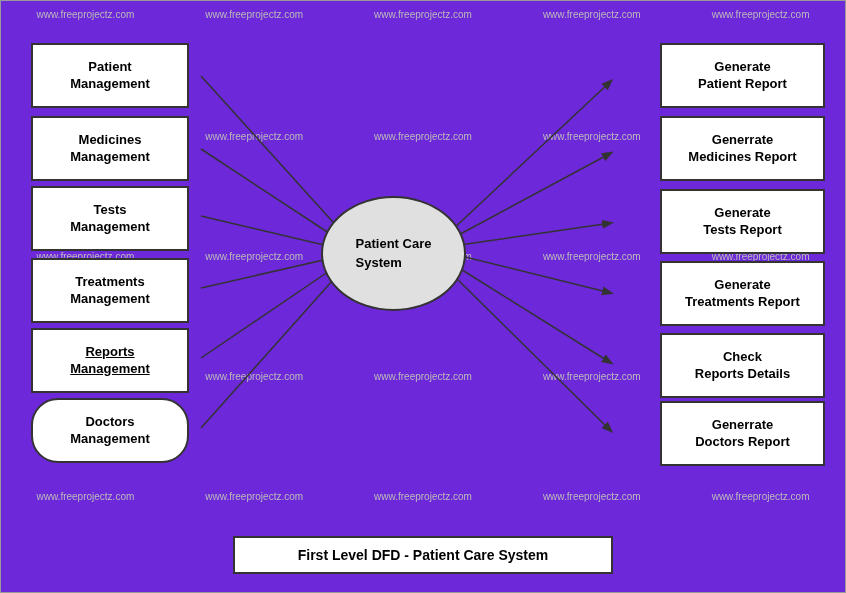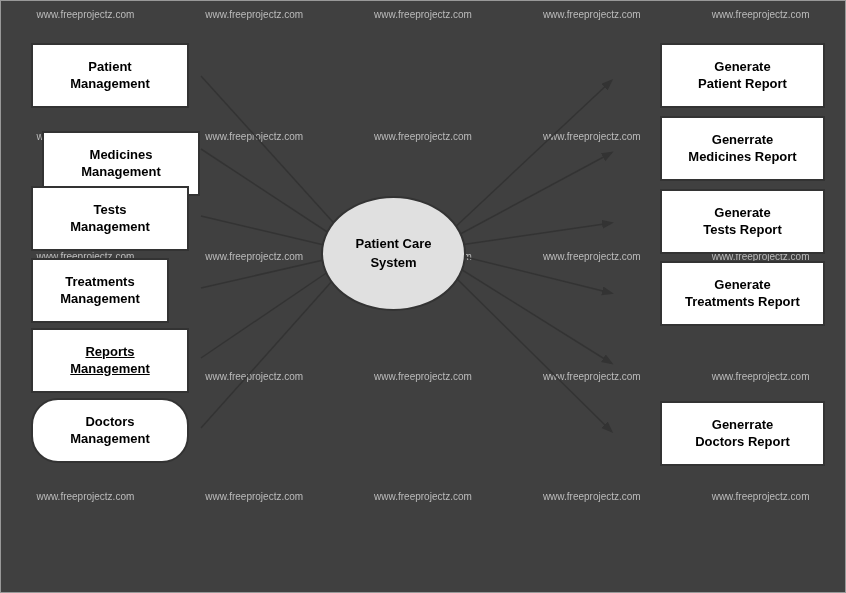--- a/index.html
+++ b/index.html
@@ -8,21 +8,21 @@
       height: 593px;
       background: #ffffff;
       font-family: Arial, sans-serif;
       overflow: hidden;
       position: relative;
     }
 
     .main-container {
       width: 846px;
       height: 593px;
-      background: #404040;
+      background: #6d28d9;
       border: 1px solid #999;
       position: relative;
     }
 
     .box {
       position: absolute;
       border: 2px solid #333;
       background: #ffffff;
       display: flex;
       align-items: center;
@@ -35,21 +35,21 @@
     }
 
     .center-circle {
       position: absolute;
       border-radius: 50%;
       border: 2px solid #333;
       background: #e0e0e0;
       display: flex;
       align-items: center;
       justify-content: center;
-      text-align: center;
+      text-align: left;
       font-size: 13px;
       font-weight: bold;
       line-height: 1.4;
     }
 
     .bottom-label {
       position: absolute;
       border: 2px solid #333;
       background: #ffffff;
       display: flex;
@@ -140,29 +140,29 @@
       <marker id="arrow" markerWidth="8" markerHeight="8" refX="6" refY="3" orient="auto">
         <path d="M0,0 L0,6 L8,3 z" fill="#333"></path>
       </marker>
     </defs>
   </svg>
 
   <div class="box" style="left:30px;top:42px;width:158px;height:65px;">
     <span>Patient<br>Management</span>
   </div>
 
-  <div class="box" style="left:30px;top:130px;width:158px;height:65px;margin-left:11px;">
+  <div class="box" style="left:30px;top:115px;width:158px;height:65px;">
     <span>Medicines<br>Management</span>
   </div>
 
   <div class="box" style="left:30px;top:185px;width:158px;height:65px;">
     <span>Tests<br>Management</span>
   </div>
 
-  <div class="box" style="left:30px;top:257px;width:138px;height:65px;">
+  <div class="box" style="left:30px;top:257px;width:158px;height:65px;">
     <span>Treatments<br>Management</span>
   </div>
 
   <div class="box" style="left:30px;top:327px;width:158px;height:65px;text-decoration:underline;">
     <span>Reports<br>Management</span>
   </div>
 
   <div class="box" style="left:30px;top:397px;width:158px;height:65px;border-radius:27px;">
     <span>Doctors<br>Management</span>
   </div>
@@ -180,19 +180,25 @@
   </div>
 
   <div class="box" style="right:20px;top:188px;width:165px;height:65px;">
     <span>Generate<br>Tests Report</span>
   </div>
 
   <div class="box" style="right:20px;top:260px;width:165px;height:65px;">
     <span>Generate<br>Treatments Report</span>
   </div>
 
+  <div class="box" style="right:20px;top:332px;width:165px;height:65px;">
+    <span>Check<br>Reports Details</span>
+  </div>
 
   <div class="box" style="right:20px;top:400px;width:165px;height:65px;">
     <span>Generrate<br>Doctors Report</span>
   </div>
 
+  <div class="bottom-label" style="position:absolute;bottom:18px;left:50%;transform:translateX(-50%);width:380px;height:38px;">
+    <span>First Level DFD - Patient Care System</span>
+  </div>
 
 </div>
 
 </body></html>

